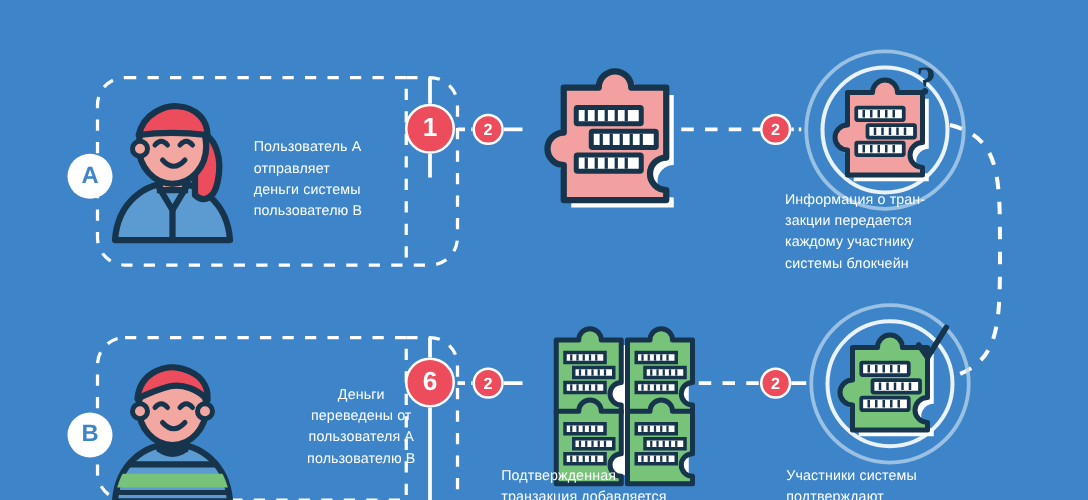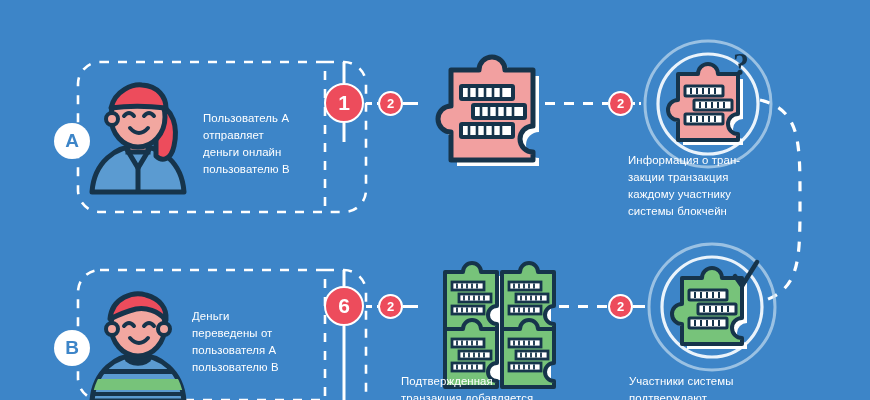--- a/index.html
+++ b/index.html
@@ -17,21 +17,21 @@
   .caption{
     position:absolute;
     color:#ffffff;
     font-size:11.4px;
     line-height:17px;
     letter-spacing:.1px;
     white-space:pre-line;
     font-family:"Liberation Sans","DejaVu Sans",sans-serif;
   }
   .cap-a{left:203px;top:110px;width:150px;}
-  .cap-b{left:192px;top:308px;width:150px;}
+  .cap-b{left:214px;top:308px;width:150px;text-align:center;}
   .cap-block{left:403px;top:152px;width:175px;}
   .cap-net{left:628px;top:152px;width:180px;}
   .cap-chain{left:401px;top:373px;width:185px;}
   .cap-confirm{left:629px;top:373px;width:185px;}
 
   
   .num{
     position:absolute;
     display:flex;align-items:center;justify-content:center;
     border-radius:50%;
@@ -374,28 +374,28 @@
 
   <div class="num num-big n1">1</div>
   <div class="num num-small n2a">2</div>
   <div class="num num-small n2b">2</div>
   <div class="num num-big n6">6</div>
   <div class="num num-small n2c">2</div>
   <div class="num num-small n2d">2</div>
 
   <div class="caption cap-a">Пользователь А
 отправляет
-деньги онлайн
+деньги системы
 пользователю В</div>
   <div class="caption cap-b">Деньги
 переведены от
 пользователя А
 пользователю В</div>
   <div class="caption cap-net">Информация о тран-
-закции транзакция
+закции передается
 каждому участнику
 системы блокчейн</div>
   <div class="caption cap-chain">Подтвержденная
 транзакция добавляется</div>
   <div class="caption cap-confirm">Участники системы
 подтверждают</div>
 
 </div>
 
 </body></html>

